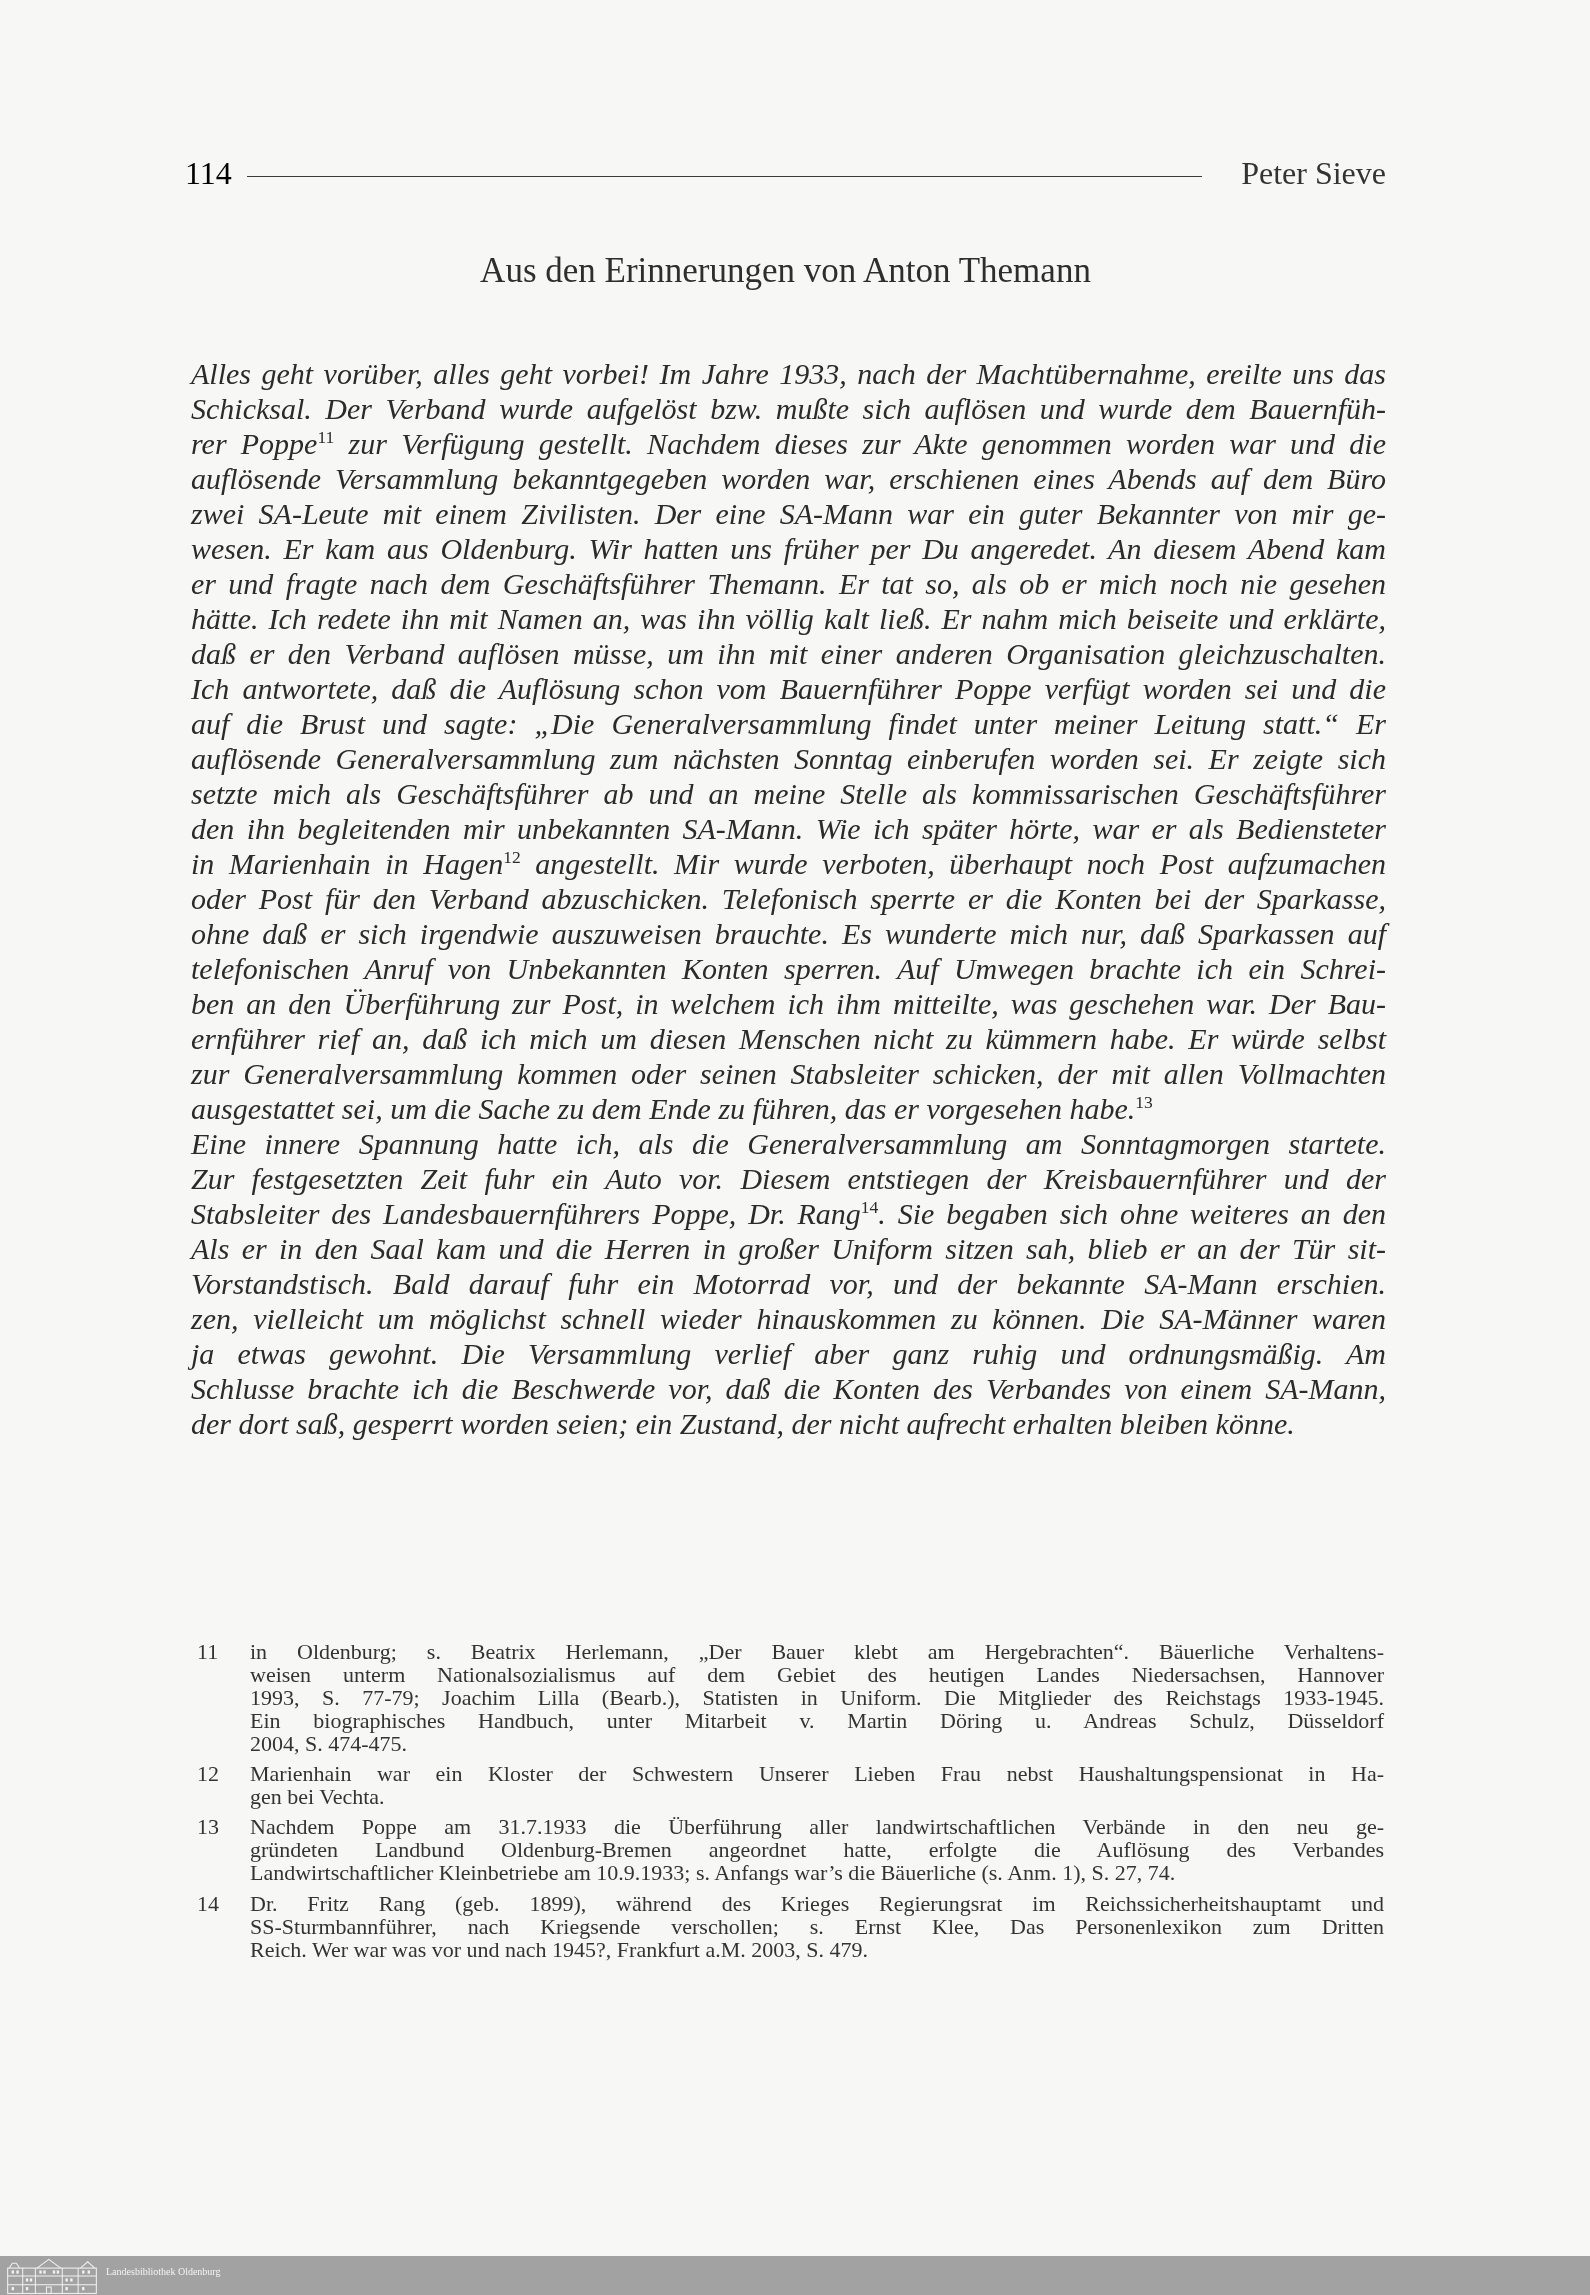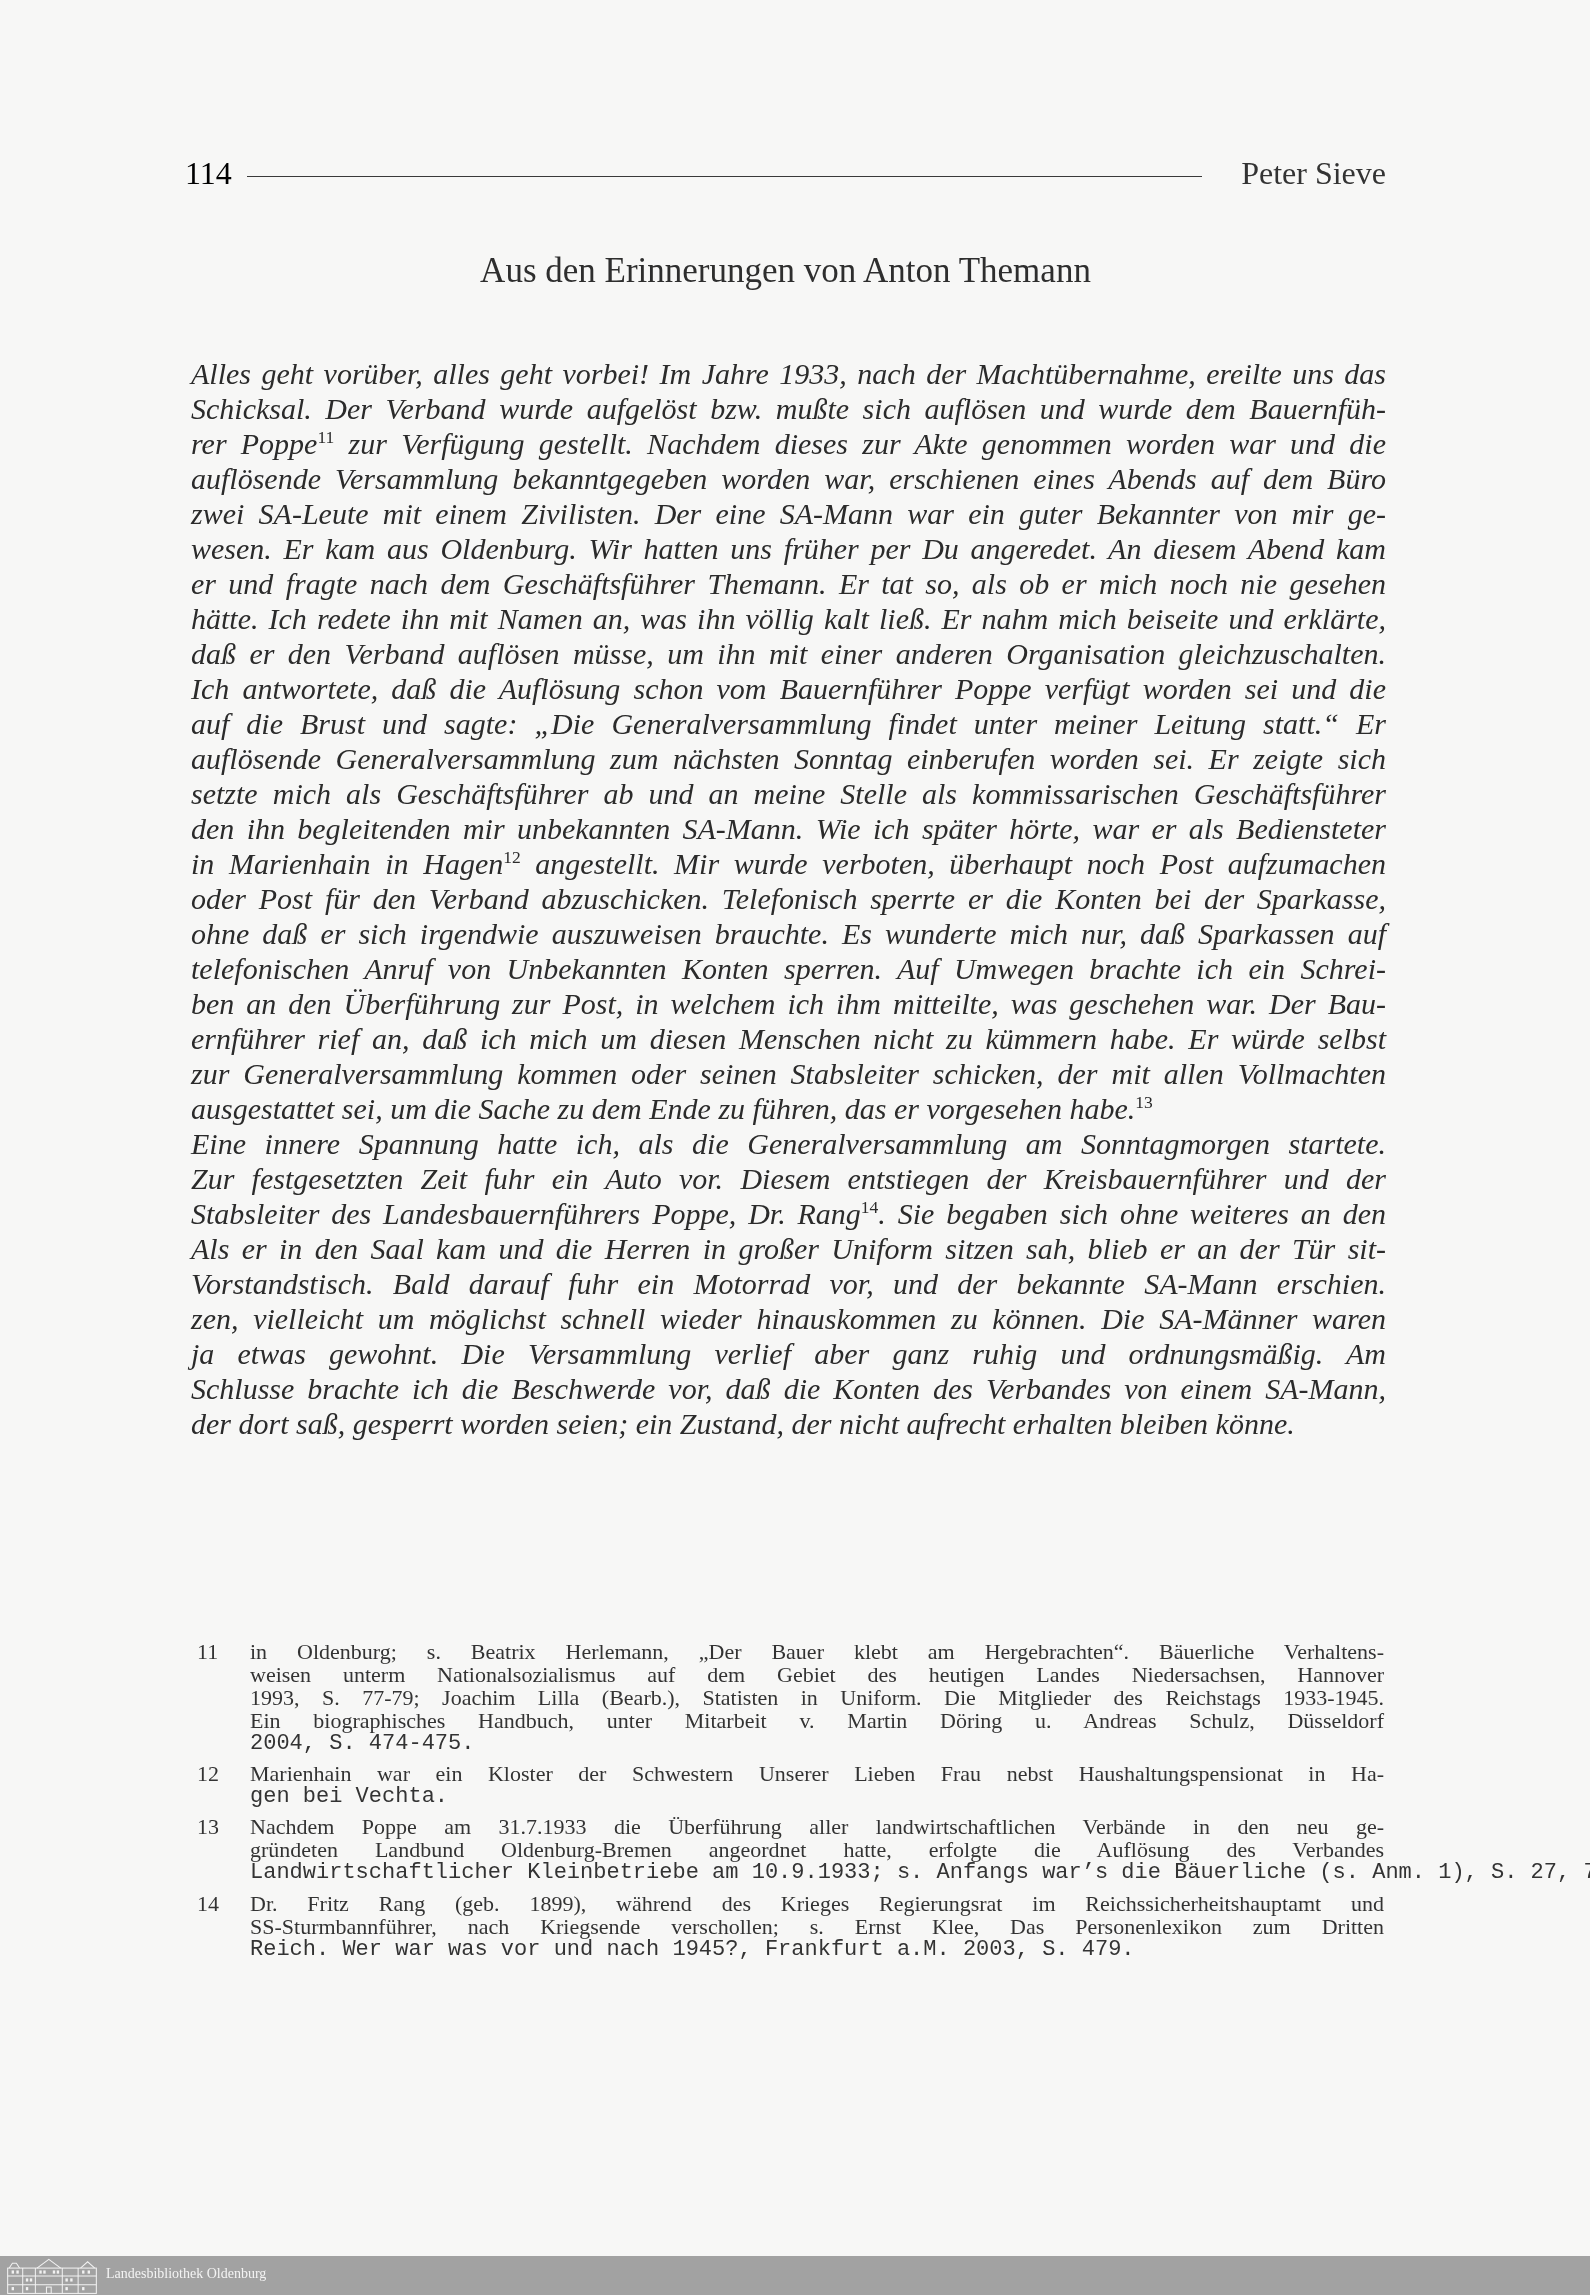--- a/index.html
+++ b/index.html
@@ -99,42 +99,41 @@
     top: 0;
   }
   .footnote .fn-line {
     display: block;
     text-align: justify;
     text-align-last: justify;
     white-space: nowrap;
   }
   .footnote .fn-line.last {
     text-align-last: left;
-    font-family: Liberation Mono, monospace;
   }
   .footer-bar {
     position: absolute;
     left: 0;
     top: 2256px;
     width: 1591px;
     height: 40px;
     background: #a2a2a2;
   }
   .footer-logo {
     position: absolute;
     left: 4.8px;
     top: 0.8px;
     width: 94px;
     height: 38px;
   }
   .footer-label {
     position: absolute;
     left: 106px;
     top: 9.5px;
-    font-size: 14px;
+    font-size: 10px;
     color: #f4f4f4;
     font-family: "Liberation Serif", serif;
   }
 </style>
 </head>
 <body>
 
 <div class="page-header">
   <span class="page-number">114</span>
   <div class="header-rule"></div>

